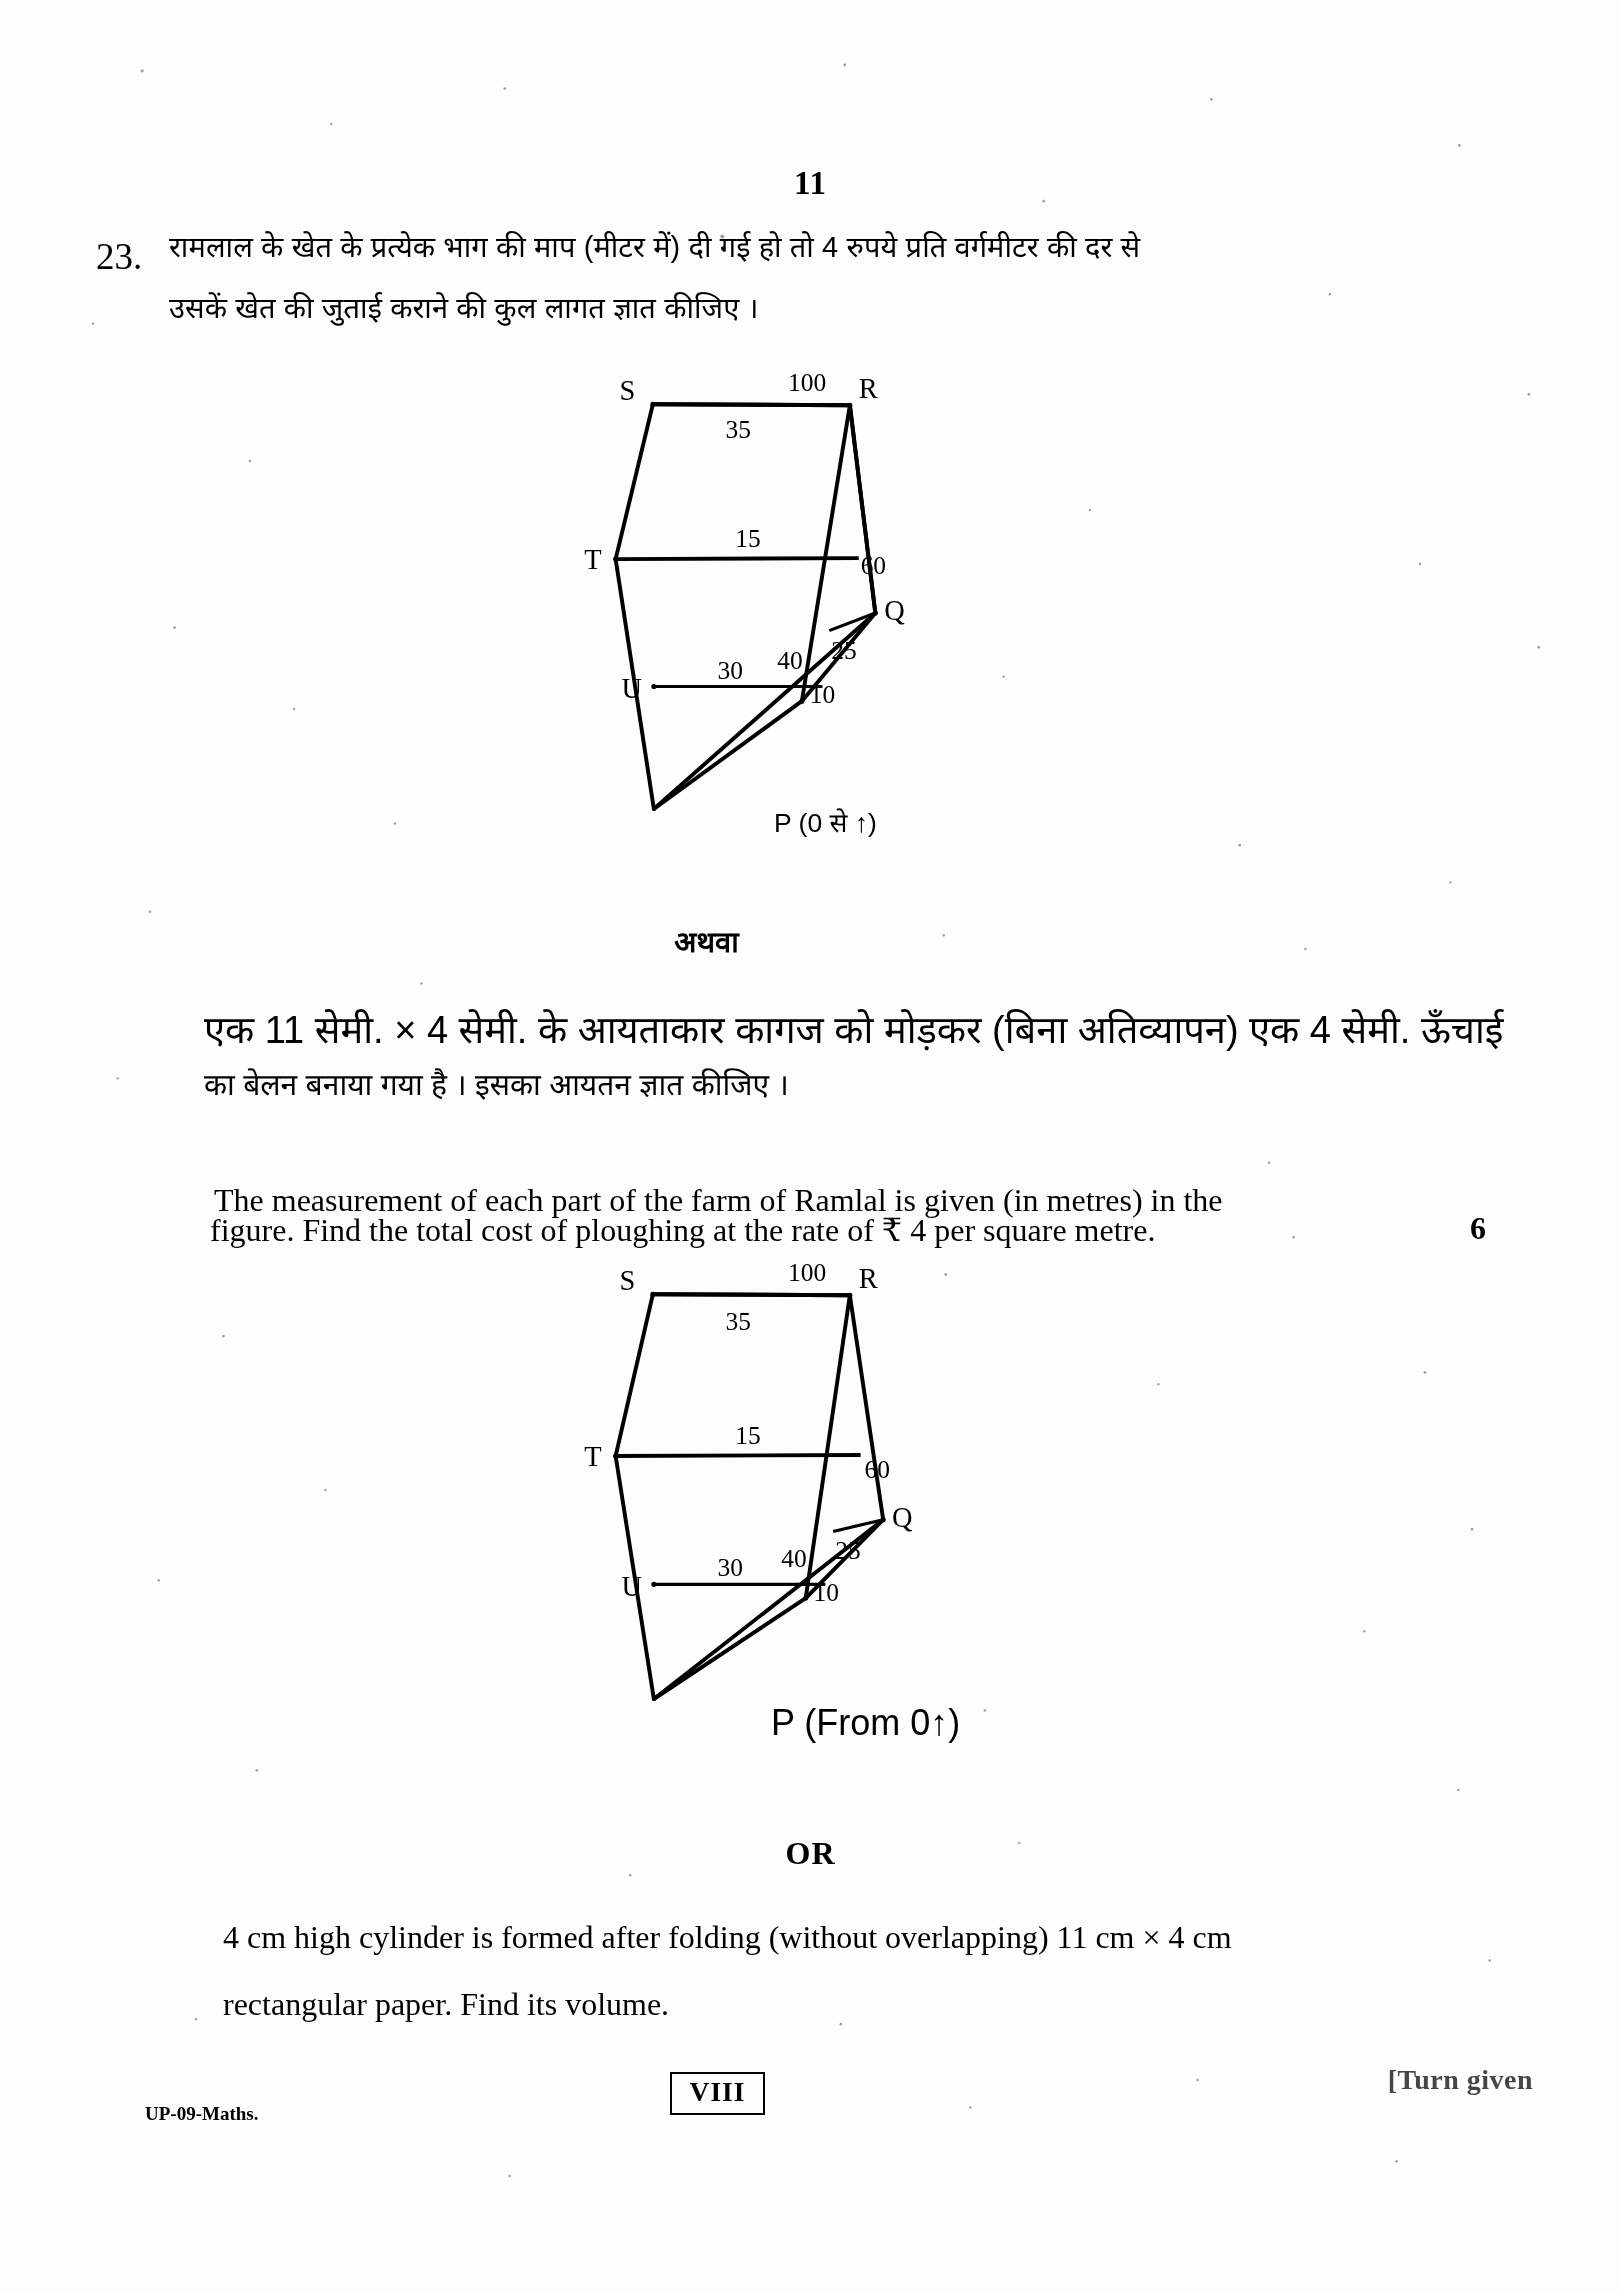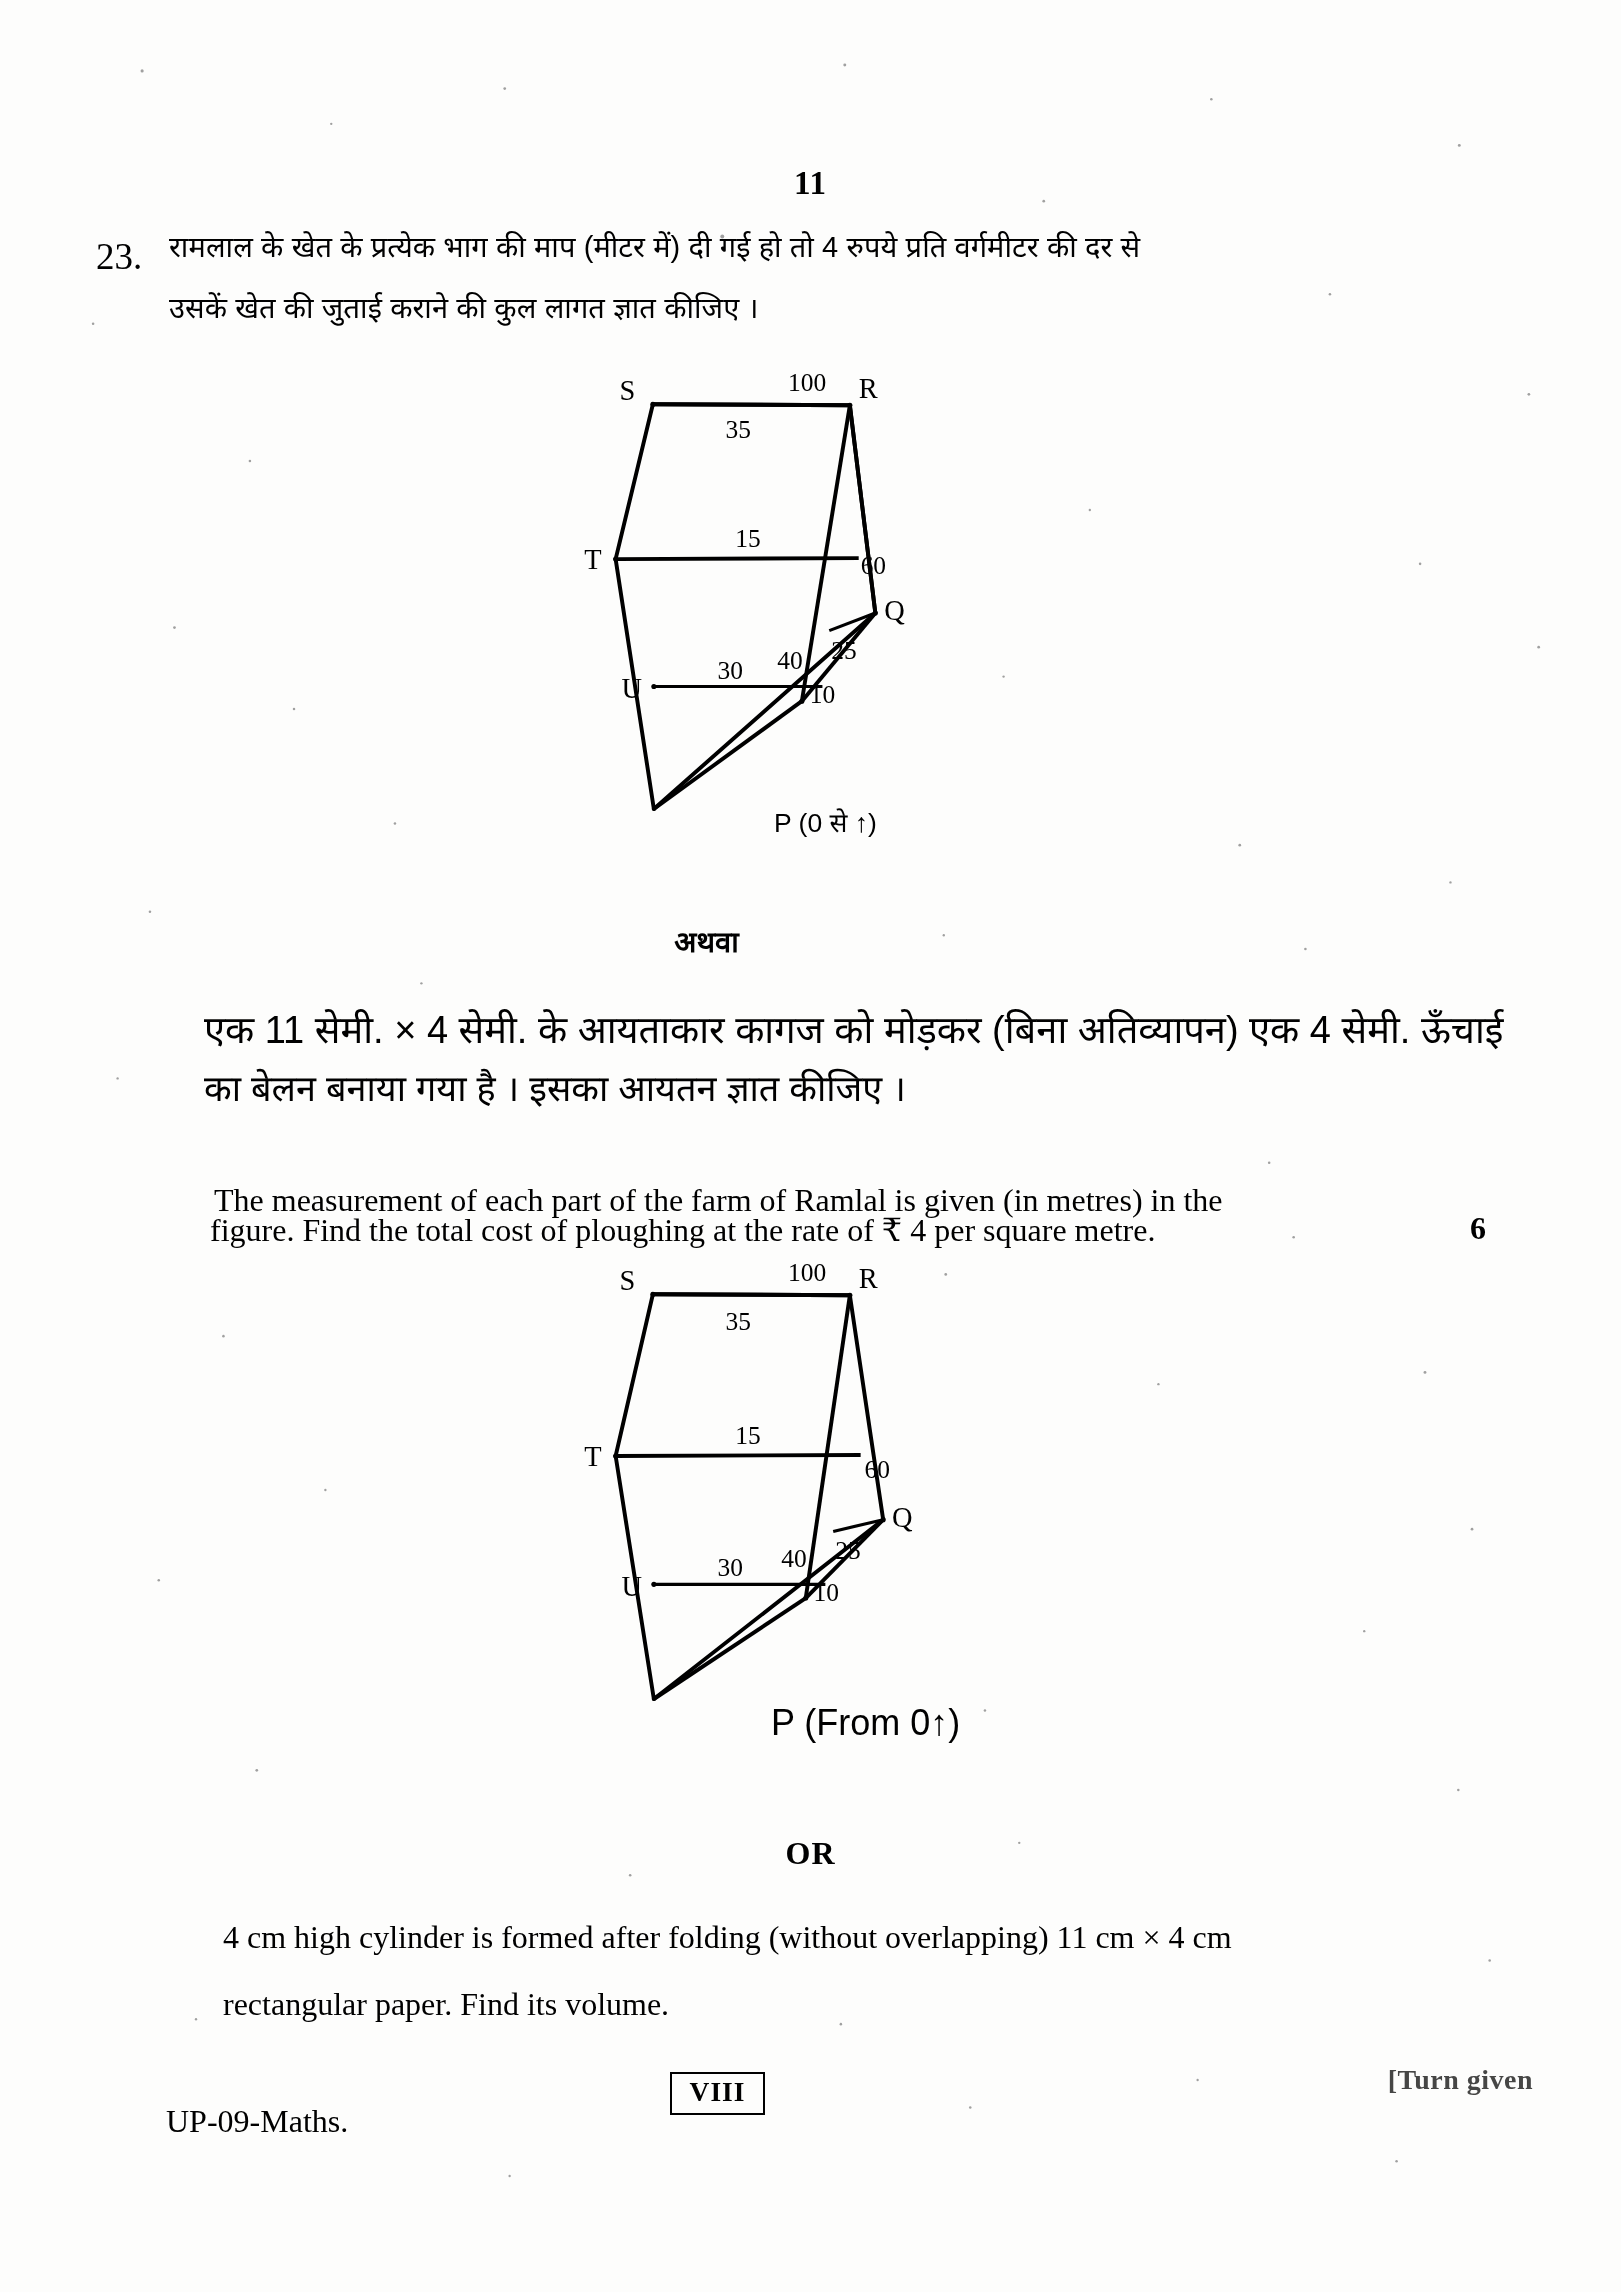--- a/index.html
+++ b/index.html
@@ -86,21 +86,21 @@
     width: 1304px;
     font-family: "Liberation Sans", "DejaVu Sans", sans-serif;
     font-size: 38px;
   }
   .hi-alt2 {
     position: absolute;
     left: 204px;
     top: 1063px;
     width: 1304px;
     font-family: "Liberation Sans", "DejaVu Sans", sans-serif;
-    font-size: 36px;
+    font-size: 30px;
   }
 
   .en-line {
     position: absolute;
     font-size: 32px;
     font-family: "Liberation Serif", "DejaVu Serif", serif;
   }
   .en-q1a { left: 214px; top: 1145px; width: 1235px; margin-top: 37px; }
   .en-q1b { left: 210px; top: 1211px; width: 1157px; }
 
@@ -123,23 +123,22 @@
     letter-spacing: 1px;
   }
 
   .en-alt1 { left: 223px; top: 1919px; width: 1225px; }
   .en-alt2 { left: 223px; top: 1986px; width: 980px; }
 
   .footer-left {
     position: absolute;
     left: 145px;
     top: 2103px;
-    font-size: 32px;
-    font-weight: normal;
-    margin-left: 21px;
+    font-size: 19px;
+    font-weight: bold;
   }
   .footer-center {
     position: absolute;
     left: 0;
     top: 2072px;
     width: 1435px;
     text-align: center;
   }
   .footer-center .box {
     display: inline-block;

